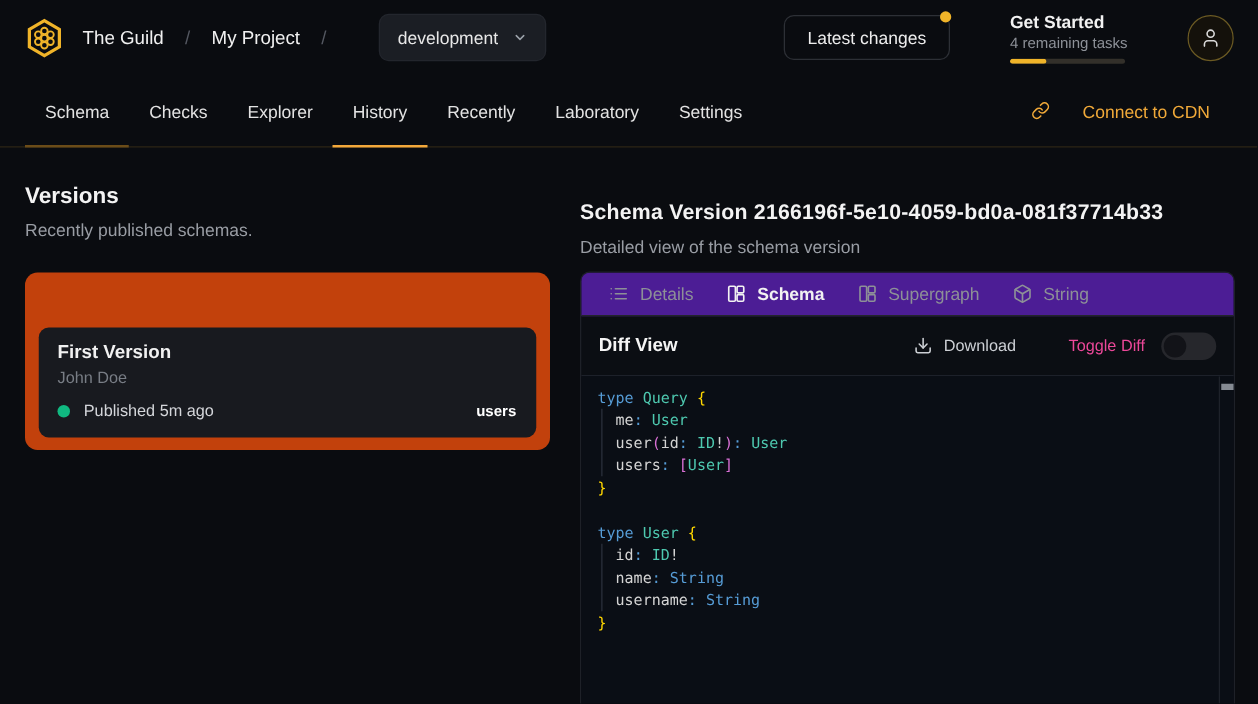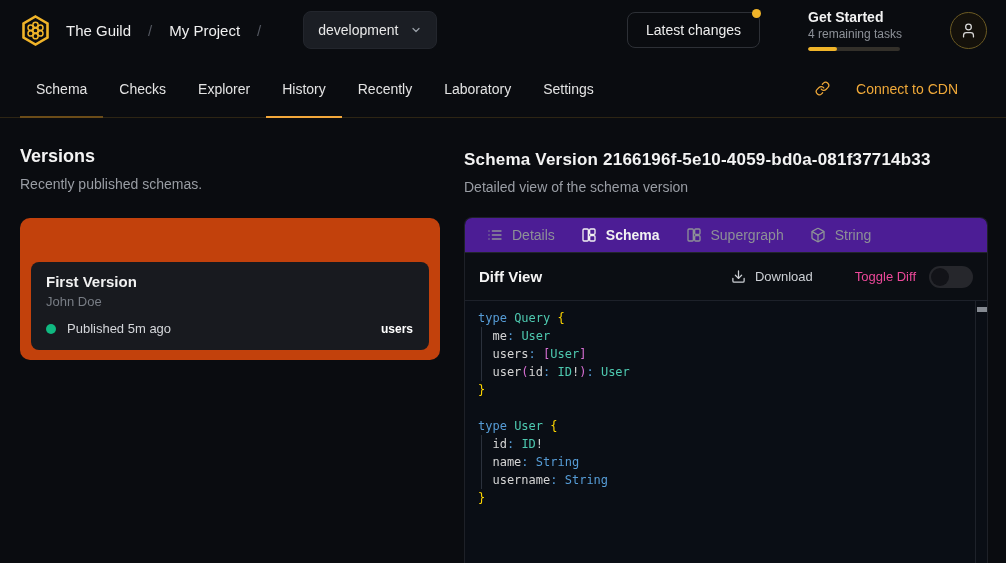--- a/index.html
+++ b/index.html
@@ -56,21 +56,21 @@
     border-bottom:1px solid #2d2514;
   }
   .nav-tab {
     position:relative; display:flex; align-items:center; padding:0 16px;
     font-size:14px; color:#e3e3e3; cursor:pointer;
   }
   .nav-tab .ind { position:absolute; left:0; right:0; bottom:-1px; height:2px; }
   .nav-tab.ind-bright .ind { background:var(--accent); }
   .nav-tab.ind-dim .ind { background:var(--accent-dim); }
   .cdn-link {
-    margin-left:auto; margin-right:48px; display:flex; align-items:center; gap:26px;
+    margin-left:auto; margin-right:38px; display:flex; align-items:center; gap:26px;
     color:var(--cdn-orange); font-size:14px; cursor:pointer;
   }
 
   
   .left-col { position:absolute; left:20px; top:146px; width:420px; }
   .sec-title { font-size:18px; font-weight:700; color:#f3f3f3; }
   .sec-sub { font-size:14px; color:#999da4; margin-top:9px; }
   .versions-card {
     margin-top:26px; background:#c2410c; border-radius:10px;
     height:142px; padding:44px 11px 10px 11px;
@@ -80,21 +80,21 @@
     cursor:pointer;
   }
   .vi-title { font-size:15px; font-weight:700; color:#f1f1f1; }
   .vi-author { font-size:13px; color:#787d85; margin-top:4px; }
   .vi-row { display:flex; align-items:center; margin-top:12px; }
   .vi-dot { width:10px; height:10px; border-radius:50%; background:var(--green); flex:0 0 auto; }
   .vi-status { font-size:13px; color:#d4d6da; margin-left:11px; }
   .vi-service { margin-left:auto; font-size:12px; font-weight:700; color:#ffffff; }
 
   
-  .right-head { position:absolute; left:464px; top:150px; width:524px; }
+  .right-head { position:absolute; left:464px; top:160px; width:524px; }
   .rh-title { font-size:17px; font-weight:700; color:#f3f3f3; letter-spacing:.2px; }
   .rh-sub { font-size:14px; color:#999da4; margin-top:9px; }
 
   .detail-panel {
     position:absolute; left:464px; top:217px; width:524px; bottom:0;
     border:1px solid #1e2128; border-bottom:none; border-radius:8px 8px 0 0;
     display:flex; flex-direction:column; overflow:hidden; background:#0b0e13;
   }
   .panel-tabs {
     height:35px; background:#4c1d95; border-bottom:1px solid #22252b;
@@ -325,22 +325,22 @@
       <div class="knob"></div>
     </div>
   </div>
 
   <div class="code-area">
     <div class="indent-guide guide-1"></div>
     <div class="indent-guide guide-2"></div>
     <div id="code-lines">
         <div class="code-line"><span class="tok-b">type</span><span class="tok-w"> </span><span class="tok-t">Query</span><span class="tok-w"> </span><span class="tok-g">{</span></div>
         <div class="code-line"><span class="tok-w">  me</span><span class="tok-b">:</span><span class="tok-w"> </span><span class="tok-t">User</span></div>
+        <div class="code-line"><span class="tok-w">  user</span><span class="tok-p">(</span><span class="tok-w">id</span><span class="tok-b">:</span><span class="tok-w"> </span><span class="tok-t">ID</span><span class="tok-w">!</span><span class="tok-p">)</span><span class="tok-b">:</span><span class="tok-w"> </span><span class="tok-t">User</span></div>
         <div class="code-line"><span class="tok-w">  users</span><span class="tok-b">:</span><span class="tok-w"> </span><span class="tok-p">[</span><span class="tok-t">User</span><span class="tok-p">]</span></div>
-        <div class="code-line"><span class="tok-w">  user</span><span class="tok-p">(</span><span class="tok-w">id</span><span class="tok-b">:</span><span class="tok-w"> </span><span class="tok-t">ID</span><span class="tok-w">!</span><span class="tok-p">)</span><span class="tok-b">:</span><span class="tok-w"> </span><span class="tok-t">User</span></div>
         <div class="code-line"><span class="tok-g">}</span></div>
         <div class="code-line">&nbsp;</div>
         <div class="code-line"><span class="tok-b">type</span><span class="tok-w"> </span><span class="tok-t">User</span><span class="tok-w"> </span><span class="tok-g">{</span></div>
         <div class="code-line"><span class="tok-w">  id</span><span class="tok-b">:</span><span class="tok-w"> </span><span class="tok-t">ID</span><span class="tok-w">!</span></div>
         <div class="code-line"><span class="tok-w">  name</span><span class="tok-b">:</span><span class="tok-w"> </span><span class="tok-b">String</span></div>
         <div class="code-line"><span class="tok-w">  username</span><span class="tok-b">:</span><span class="tok-w"> </span><span class="tok-b">String</span></div>
         <div class="code-line"><span class="tok-g">}</span></div>
       </div>
     <div class="code-scrollbar">
       <div class="scroll-thumb"></div>

